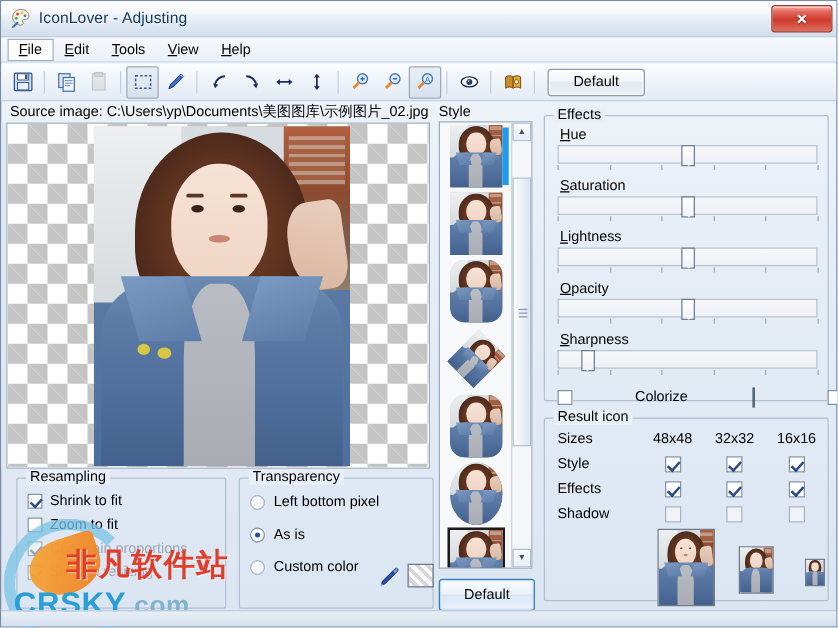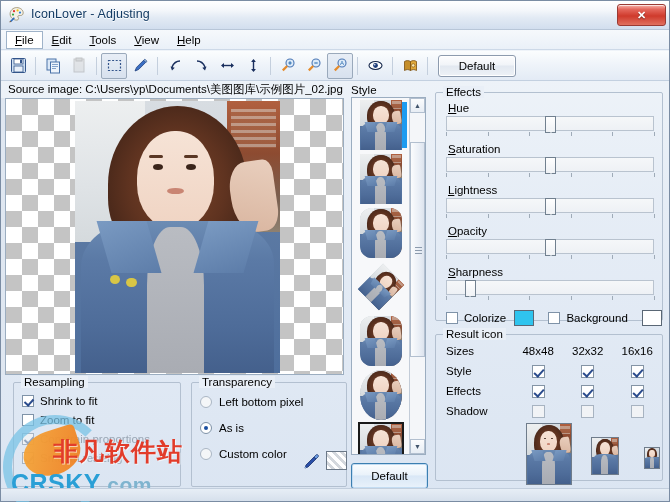--- a/index.html
+++ b/index.html
@@ -197,21 +197,21 @@
     background:linear-gradient(180deg,#ffffff,#eef1f5);
     border:1px solid #71808f;box-sizing:border-box;
   }
   .slider-thumb:after{
     content:"";position:absolute;left:50%;margin-left:-4px;bottom:-1px;
     width:0;height:0;border-left:4px solid transparent;border-right:4px solid transparent;
     border-top:4px solid #f3f5f8;
   }
   .ticks{position:relative;height:6px;margin:1px 8px 0 10px;}
   .ticks i{position:absolute;top:0;width:1px;height:4px;background:#9fabb8;}
-  .eff-chk-row{display:flex;align-items:center;margin:8px 0 0 10px;}
+  .eff-chk-row{display:flex;align-items:center;margin:8px 0 0 10px;gap:44px;}
   .swatch{
     width:27px;height:16px;border:1px solid #5a6775;box-sizing:border-box;margin:0 14px 0 8px;
     cursor:pointer;
   }
   .swatch.white{background:#ffffff;margin-right:0;}
 
   
   #resulticon{left:434px;top:333px;width:228px;height:147px;}
   .res-grid{position:absolute;left:0;top:6px;width:100%;}
   .res-row{display:flex;align-items:center;height:20px;}

